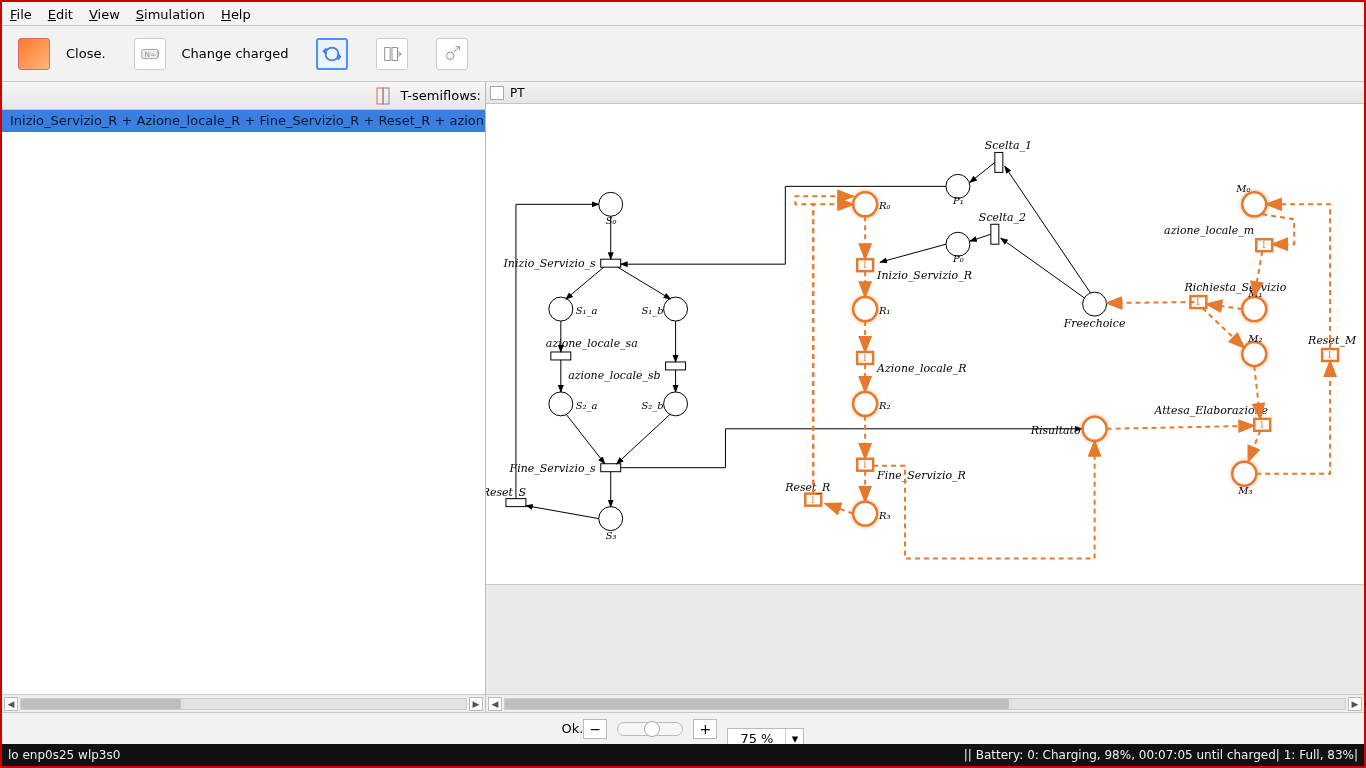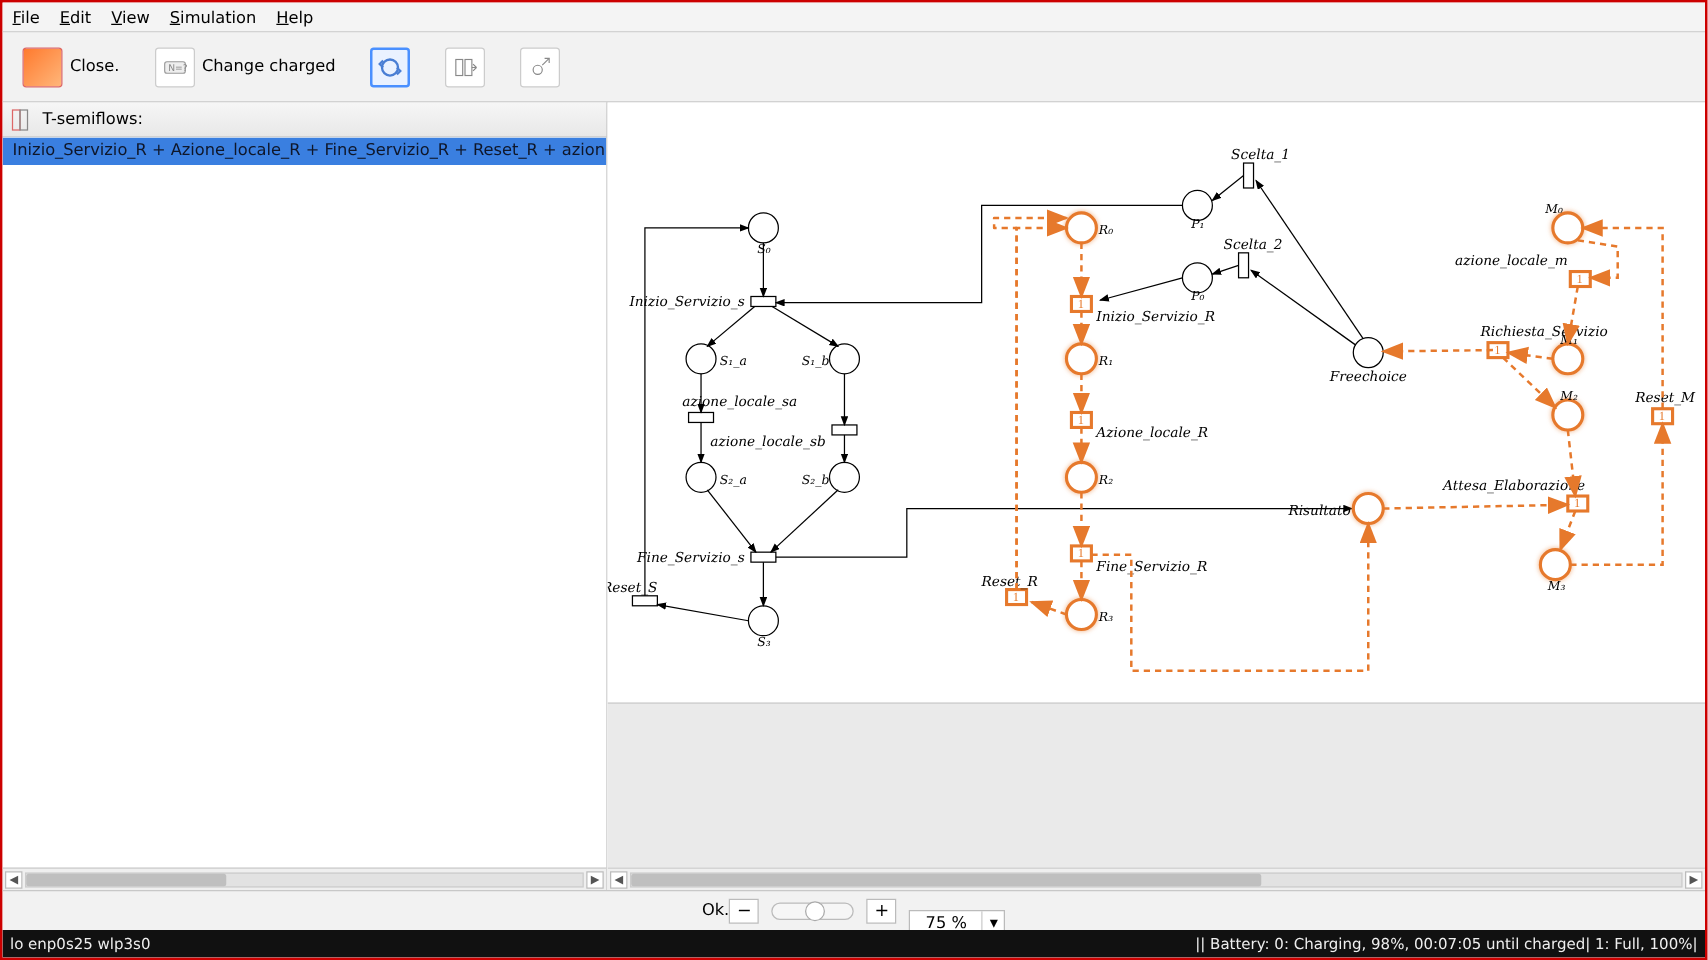--- a/index.html
+++ b/index.html
@@ -6,31 +6,31 @@
 html, body { width: 1366px; height: 768px; overflow: hidden; background: #fff; }
 body { border: 2px solid #c00; display: flex; flex-direction: column; }
 
 
 .menubar { height: 24px; background: #f4f4f4; border-bottom: 1px solid #c8c8c8; display: flex; align-items: flex-end; font-size: 13px; }
 .menubar span { padding: 3px 8px; cursor: default; }
 .menubar span u { text-decoration: underline; }
 
 
 .toolbar { height: 56px; background: #f2f2f2; border-bottom: 1px solid #c8c8c8; display: flex; align-items: center; padding: 0 10px; gap: 16px; font-size: 13px; }
-.tb-btn { display: flex; align-items: center; gap: 6px; padding: 4px 6px; }
+.tb-btn { display: flex; align-items: center; gap: 16px; padding: 4px 6px; }
 .tb-icon { width: 32px; height: 32px; display: flex; align-items: center; justify-content: center; border: 1px solid #ccc; border-radius: 3px; background: #fff; }
 .tb-icon.orange { background: linear-gradient(135deg,#ff7a2e,#ffb67a); border-color:#d66; }
 .tb-icon.plain { background: #fff; }
 .tb-icon.active { border: 2px solid #4a90ff; background:#eaf2ff; }
 .tb-icon svg { width: 22px; height: 22px; }
 
 
 .main { flex: 1; display: flex; min-height: 0; }
 .left { width: 484px; display: flex; flex-direction: column; border-right: 1px solid #bbb; min-height:0;}
-.left-header { height: 28px; background: linear-gradient(#f6f6f6,#e8e8e8); border-bottom: 1px solid #c4c4c4; display: flex; align-items: center; padding: 0 4px; gap: 6px; font-size: 13px; }
+.left-header { height: 28px; background: linear-gradient(#f6f6f6,#e8e8e8); border-bottom: 1px solid #c4c4c4; display: flex; align-items: center; padding: 0 4px; gap: 6px; font-size: 13px; justify-content: flex-end; }
 .left-header .hicon { width: 22px; height: 22px; display:flex;align-items:center;justify-content:center; }
 .left-list { flex: 1; background:#fff; overflow:hidden; font-size: 13px; }
 .left-list .row { height: 22px; line-height: 22px; padding: 0 8px; white-space: nowrap; overflow:hidden; }
 .left-list .row.sel { background: #3a7fe0; color:#0f172a; }
 .hscroll { height: 18px; background:#efefef; border-top:1px solid #ccc; display:flex; align-items:center; padding:0 2px; gap:2px;}
 .hscroll .arrow{width:14px;height:14px;border:1px solid #bbb;background:#fff;display:flex;align-items:center;justify-content:center;font-size:9px;color:#555;}
 .hscroll .track{flex:1;height:12px;background:#e2e2e2;border:1px solid #ccc;position:relative;}
 .hscroll .thumb{position:absolute;top:0;left:0;width:36%;height:100%;background:#bfbfbf;border-radius:2px;}
 
 .right { flex:1; display:flex; flex-direction:column; min-height:0;}
@@ -141,20 +141,24 @@
     <div class="hscroll">
       <div class="arrow">◀</div>
       <div class="track">
           <div class="thumb"></div>
         </div>
       <div class="arrow">▶</div>
     </div>
   </div>
 
   <div class="right">
+    <div class="right-header">
+      <span class="docicon"></span>
+      <span>PT</span>
+    </div>
     <div class="canvas-wrap">
       <svg class="canvas" viewBox="0 0 880 480">
         <defs>
           <marker id="ah" markerWidth="8" markerHeight="8" refX="7" refY="3" orient="auto">
               <path d="M0,0 L8,3 L0,6 Z" class="arrow-head"></path>
             </marker>
           <marker id="ahh" markerWidth="9" markerHeight="9" refX="8" refY="3.5" orient="auto">
               <path d="M0,0 L9,3.5 L0,7 Z" class="arrow-head hl"></path>
             </marker>
         </defs>
@@ -306,14 +310,14 @@
     <div class="zoombtn">+</div>
     <div class="zoomcombo">
       <span>75 %</span>
       <div class="dd">▾</div>
     </div>
   </div>
 </div>
 
 <div class="taskbar">
   <div class="seg">lo enp0s25 wlp3s0</div>
-  <div class="seg">||   Battery: 0: Charging, 98%, 00:07:05 until charged| 1: Full, 100%|</div>
+  <div class="seg">||   Battery: 0: Charging, 98%, 00:07:05 until charged| 1: Full, 83%|</div>
 </div>
 
 </body></html>

